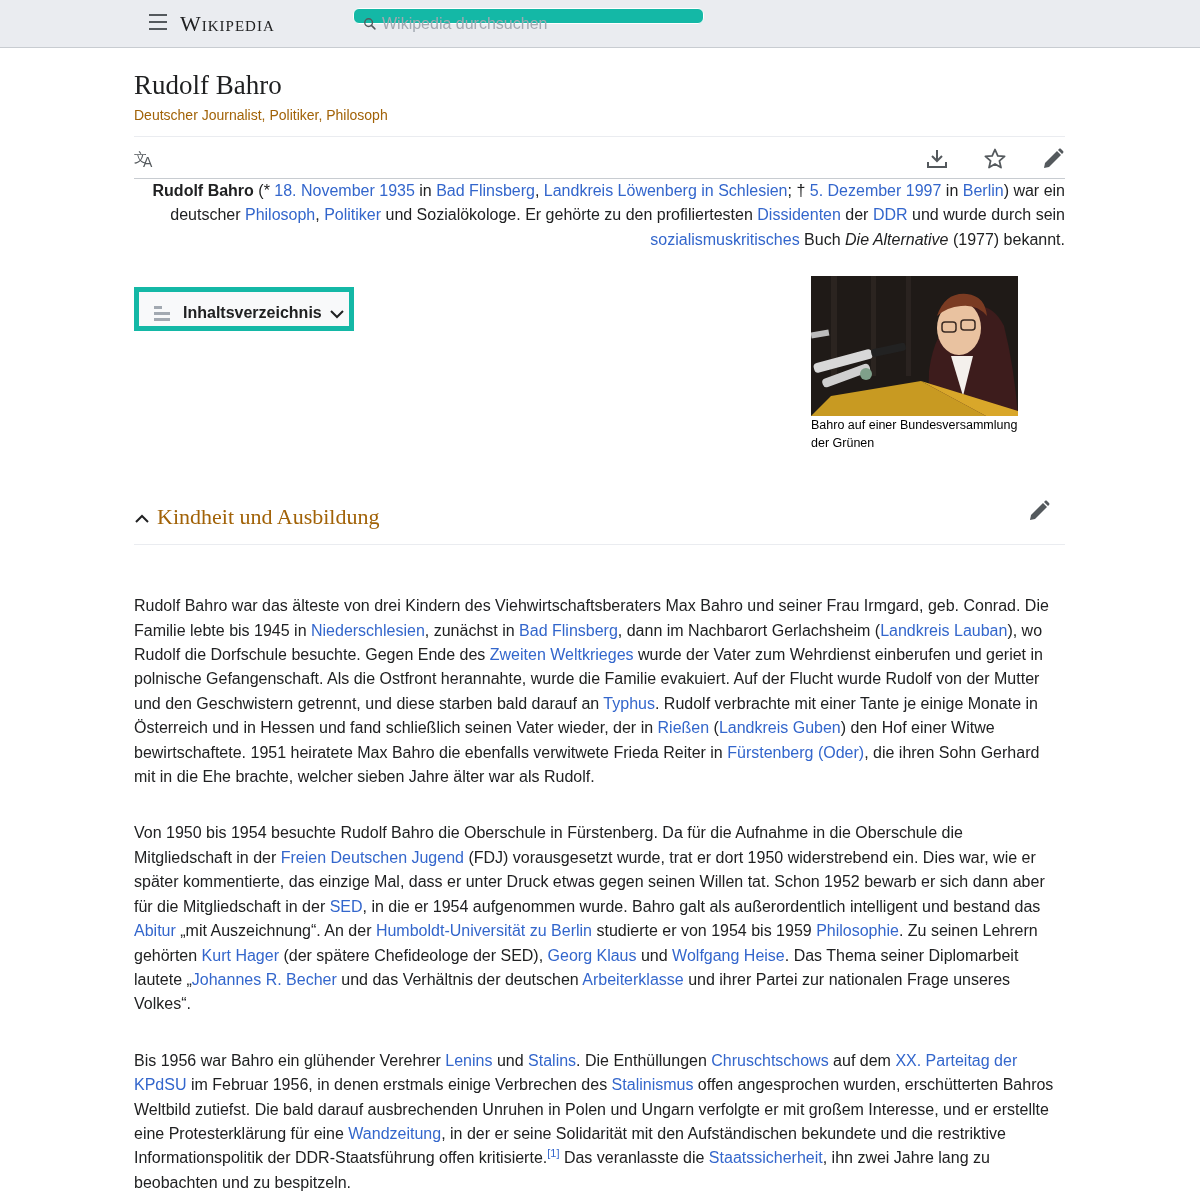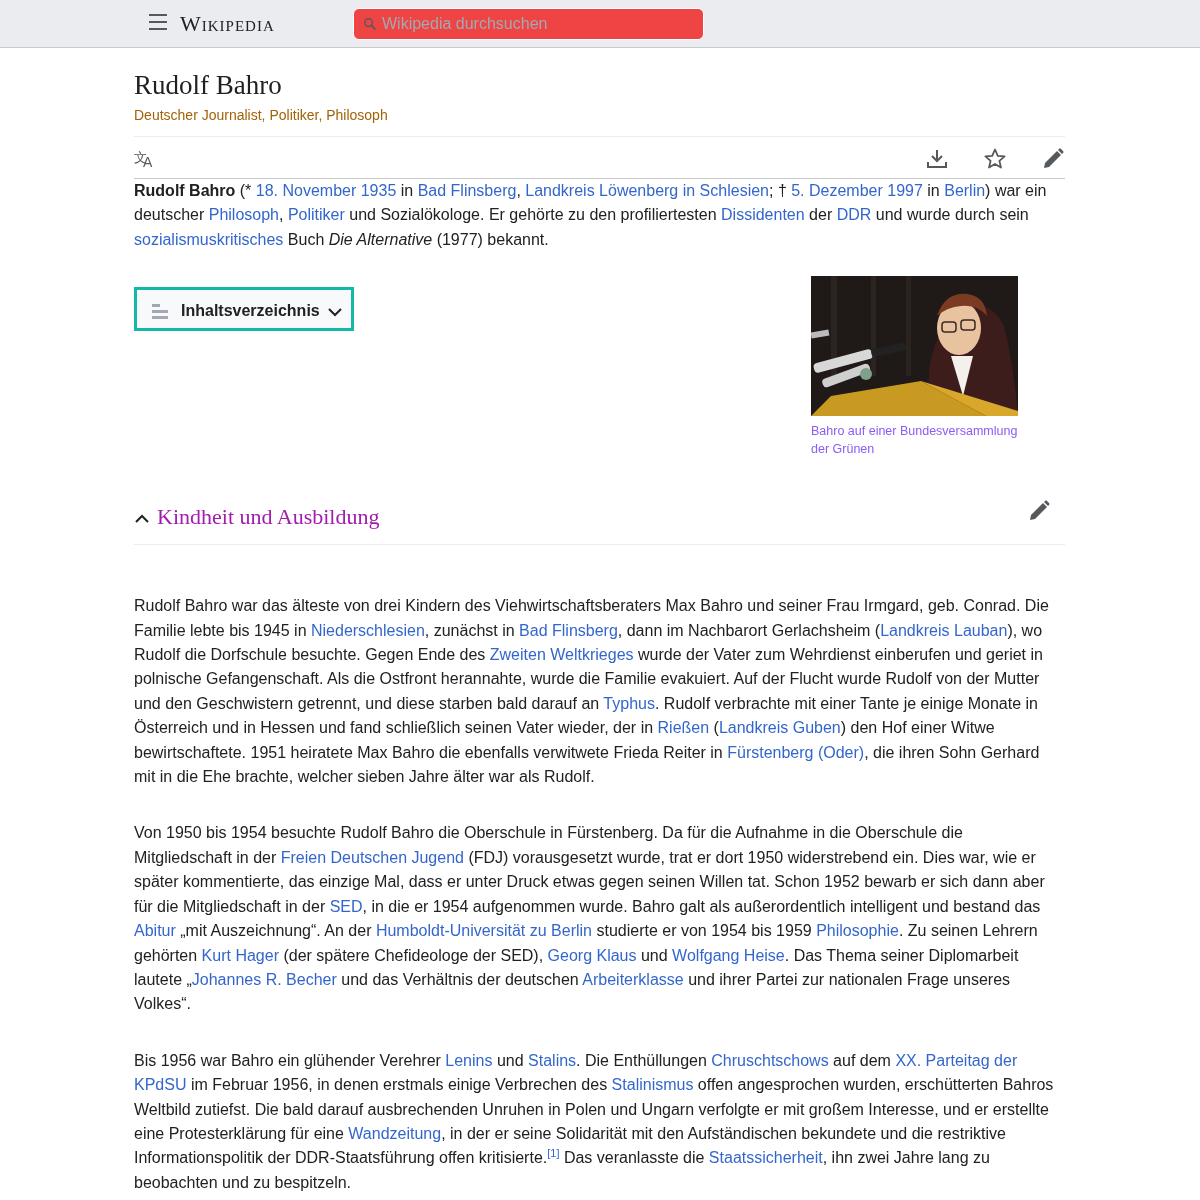--- a/index.html
+++ b/index.html
@@ -12,22 +12,22 @@
     background: #eaecf0; border-bottom: 1px solid #c8ccd1;
   }
   .menu-btn { position: absolute; left: 149px; top: 14px; width: 20px; height: 20px; cursor: pointer; }
   .menu-btn span { display: block; height: 2px; background: #54595d; margin-bottom: 5px; width: 18px; }
   .logo {
     position: absolute; left: 180px; top: 11px;
     font-family: "Liberation Serif", serif; font-size: 22px; color: #202122;
     letter-spacing: 1px; font-variant: small-caps;
   }
   .search {
-    position: absolute; left: 353px; top: 8px; width: 351px; height: 32px;
-    background: #ef4444; border-radius: 6px; border: 1px solid #fff;
+    position: absolute; left: 353px; top: 8px; width: 351px; height: 16px;
+    background: #14b8a6; border-radius: 6px; border: 1px solid #fff;
   }
   .search-icon { position: absolute; left: 9px; top: 8px; width: 14px; height: 14px; }
   .search input {
     position: absolute; left: 28px; top: 0; width: 315px; height: 30px; border: none; outline: none;
     font-family: "Liberation Sans", sans-serif; font-size: 16px; color: #202122; background: transparent;
   }
   .search input::placeholder { color: #a2a9b1; }
 
   .content { position: absolute; left: 134px; top: 48px; width: 931px; }
   .page-title {
@@ -35,42 +35,42 @@
     margin-top: 21px; line-height: 32px; color: #202122;
   }
   .subtitle { font-size: 14px; color: #a16207; margin-top: 4px; line-height: 20px; }
   .page-actions {
     margin-top: 11px; height: 43px; border-top: 1px solid #eaecf0; border-bottom: 1px solid #c8ccd1;
     position: relative;
   }
   .pa-icon { position: absolute; top: 10px; width: 24px; height: 24px; cursor: pointer; }
 
   p.body { font-size: 16px; line-height: 24.4px; margin-top: 0; }
-  .lead { margin-top: 8px; }
+  .lead { margin-top: 8px; text-align: right; }
 
   .toc-row { position: relative; height: 220px; margin-top: 24px; }
   .toc {
     position: absolute; left: 0; top: 11px; width: 220px; height: 44px;
-    background: #f8f9fa; border: 3px solid #14b8a6; cursor: pointer;
+    background: #f8f9fa; border: 5px solid #14b8a6; cursor: pointer;
   }
   .toc-icon { position: absolute; left: 14px; top: 13px; width: 18px; height: 18px; }
   .toc-label { position: absolute; left: 44px; top: 12px; font-size: 16px; font-weight: bold; color: #202122; }
   .toc-chevron { position: absolute; left: 190px; top: 14px; width: 16px; height: 16px; }
 
   .figure { position: absolute; left: 677px; top: 0; width: 207px; }
   .photo { width: 207px; height: 140px; position: relative; overflow: hidden; background: #1e1a18; }
-  .caption { font-size: 12.5px; color: #8b5cf6; line-height: 18px; margin-top: 6px; }
+  .caption { font-size: 12.5px; color: #000000; line-height: 18px; }
 
   .section-heading {
     position: relative; height: 49px; border-bottom: 1px solid #eaecf0; cursor: pointer;
   }
   .sec-chevron { position: absolute; left: 0; top: 15px; width: 16px; height: 16px; }
   .sec-title {
     position: absolute; left: 23px; top: 6px; font-family: "Liberation Serif", serif;
-    font-size: 22px; color: #a21caf; font-weight: normal; line-height: 30px;
+    font-size: 22px; color: #a16207; font-weight: normal; line-height: 30px;
   }
   .sec-edit { position: absolute; right: 14px; top: 3px; width: 24px; height: 24px; cursor: pointer; }
   .sec-body p.body { margin-bottom: 15px; margin-top: 32px; }
   .sec-body { padding-top: 17px; }
   sup { font-size: 11px; line-height: 1; vertical-align: super; }
 </style>
 </head>
 <body>
 
 <div class="header">

